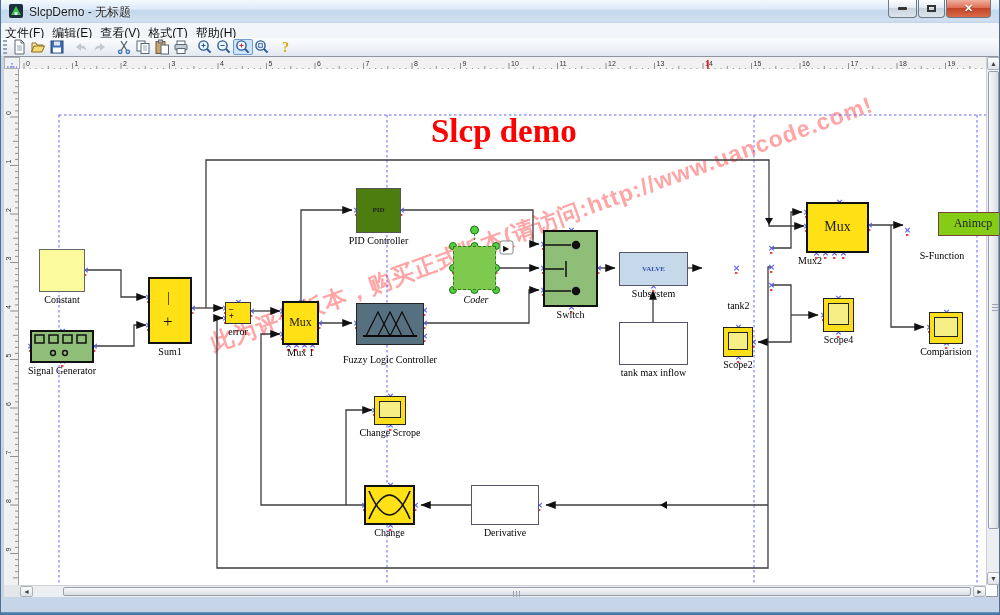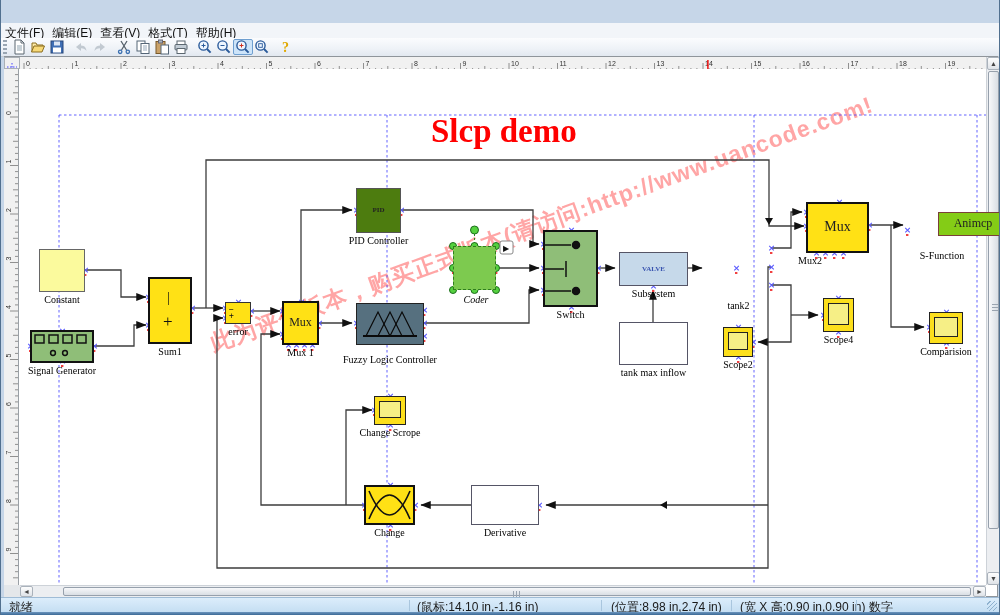--- a/index.html
+++ b/index.html
@@ -71,20 +71,41 @@
   #cantitle{position:absolute;left:430px;top:113px;z-index:6;font-family:"Liberation Serif",serif;
     font-weight:bold;font-size:33px;}
   #watermark{position:absolute;left:205px;top:330px;z-index:2;font-size:23px;letter-spacing:1px;
     transform:rotate(-20deg);transform-origin:0 0;white-space:nowrap;opacity:.6;font-weight:bold;}
 </style>
 </head>
 <body>
 
 <div id="win">
 
+  <div id="titlebar">
+    <span id="appicon">
+      <svg width="16" height="16" viewBox="0 0 16 16">
+          <rect x="1" y="1" width="14" height="14" rx="2" fill="#1d2e3e"></rect>
+          <path d="M3 12 L8 3 L13 12 Z" fill="#39c24a"></path>
+          <rect x="6.5" y="9" width="3" height="3" fill="#d8e8f0"></rect>
+        </svg>
+    </span>
+    <span id="wtitle">SlcpDemo - 无标题</span>
+    <div id="wbtns">
+      <div class="wbtn min">
+          <span class="minbar"></span>
+        </div>
+      <div class="wbtn max">
+          <span class="maxbox"></span>
+        </div>
+      <div class="wbtn close">
+          <span class="xglyph">✕</span>
+        </div>
+    </div>
+  </div>
 
   <div id="menubar"><span class="mitem">文件(F)</span><span class="mitem">编辑(E)</span><span class="mitem">查看(V)</span><span class="mitem">格式(T)</span><span class="mitem">帮助(H)</span></div>
 
   <div id="toolbar">
       <div id="tgrip"></div>
       <div class="tbtn" style="left: 8px;">
         <svg width="16" height="16" viewBox="0 0 16 16">
           <path d="M4 1h6l3 3v11H4z" fill="#fff" stroke="#5b6770"></path>
           <path d="M10 1v3h3" fill="none" stroke="#5b6770"></path>
           <path d="M6 7h5M6 9h5M6 11h5" stroke="#8fa3b0" stroke-width="1"></path>
@@ -766,26 +787,14 @@
   </div>
   <div id="hfill"></div>
   <div id="hscroll">
     <div class="sbtn" style="left:0;top:0;width:13px;height:11px;">◄</div>
     <div class="sthumb" id="hthumb" style="left:43px;top:1px;width:908px;height:9px;">
         <div class="hgrip"></div>
       </div>
     <div class="sbtn" style="right:0;top:0;width:13px;height:11px;">►</div>
   </div>
 
-  <div id="statusbar">
-    <span class="sp" style="left:8px">就绪</span>
-    <span class="ssep" style="left:408px"></span>
-    <span class="sp" style="left:416px">(鼠标:14.10 in,-1.16 in)</span>
-    <span class="ssep" style="left:600px"></span>
-    <span class="sp" style="left:610px">(位置:8.98 in,2.74 in)</span>
-    <span class="ssep" style="left:730px"></span>
-    <span class="sp" style="left:739px">(宽 X 高:0.90 in,0.90 in)</span>
-    <span class="ssep" style="left:855px"></span>
-    <span class="sp" style="left:868px">数字</span>
-    <div id="grip"></div>
-  </div>
   <div id="botborder"></div>
 </div>
 
 </body></html>

